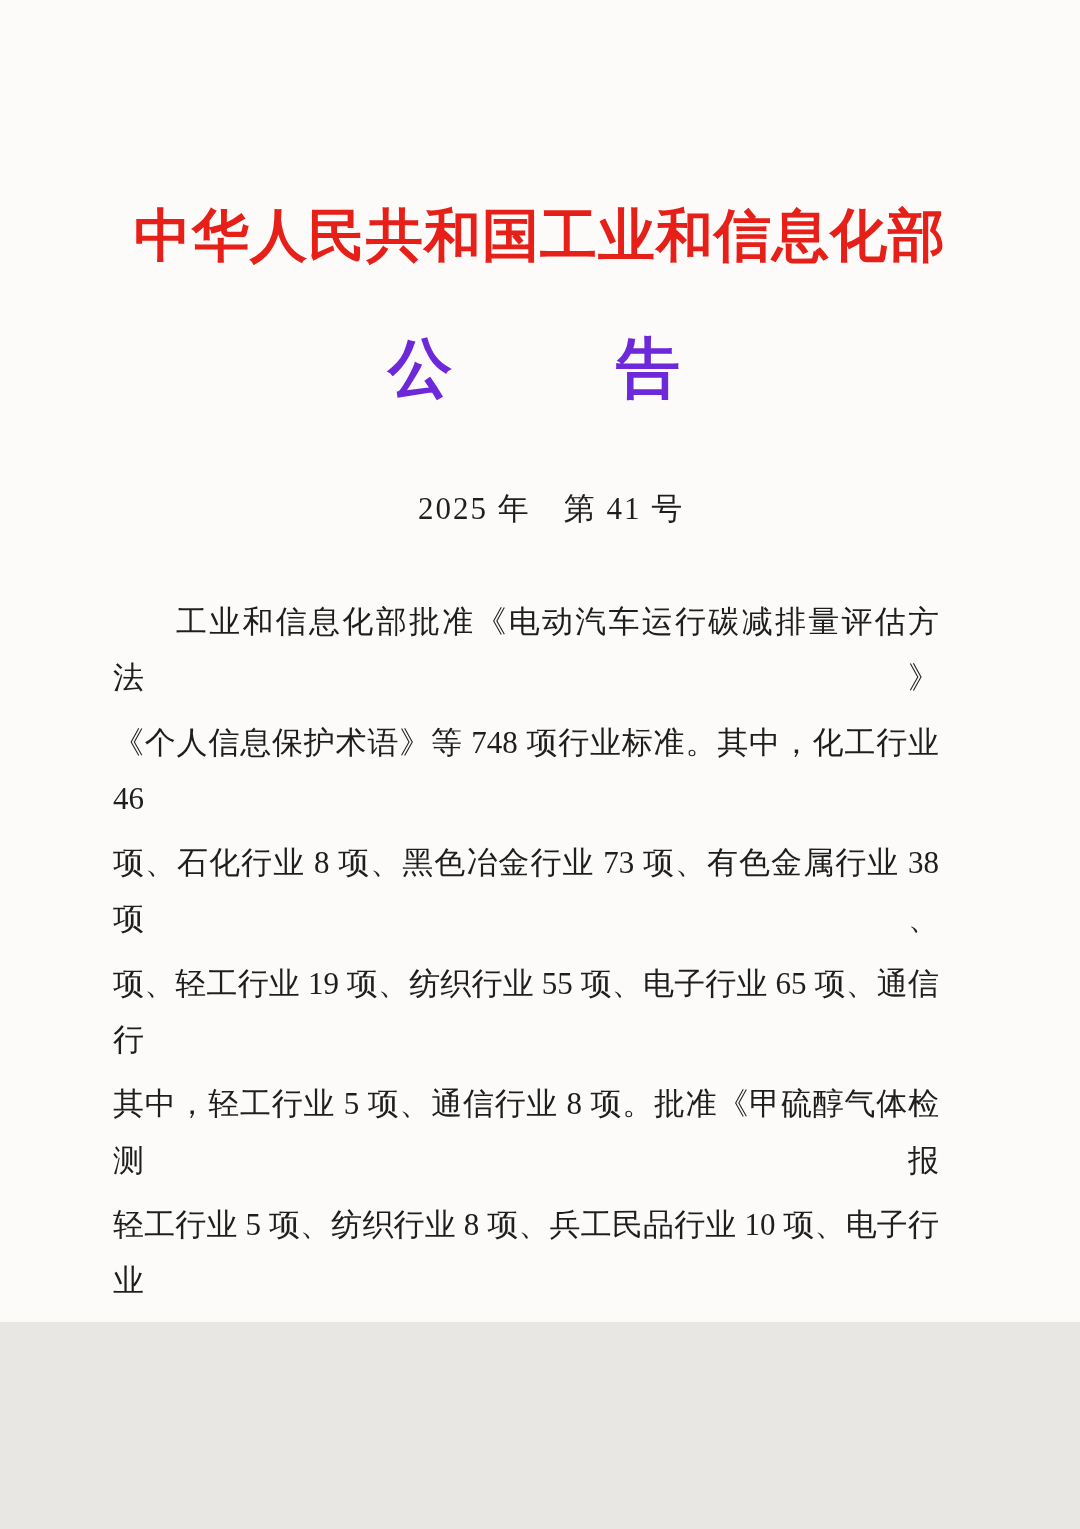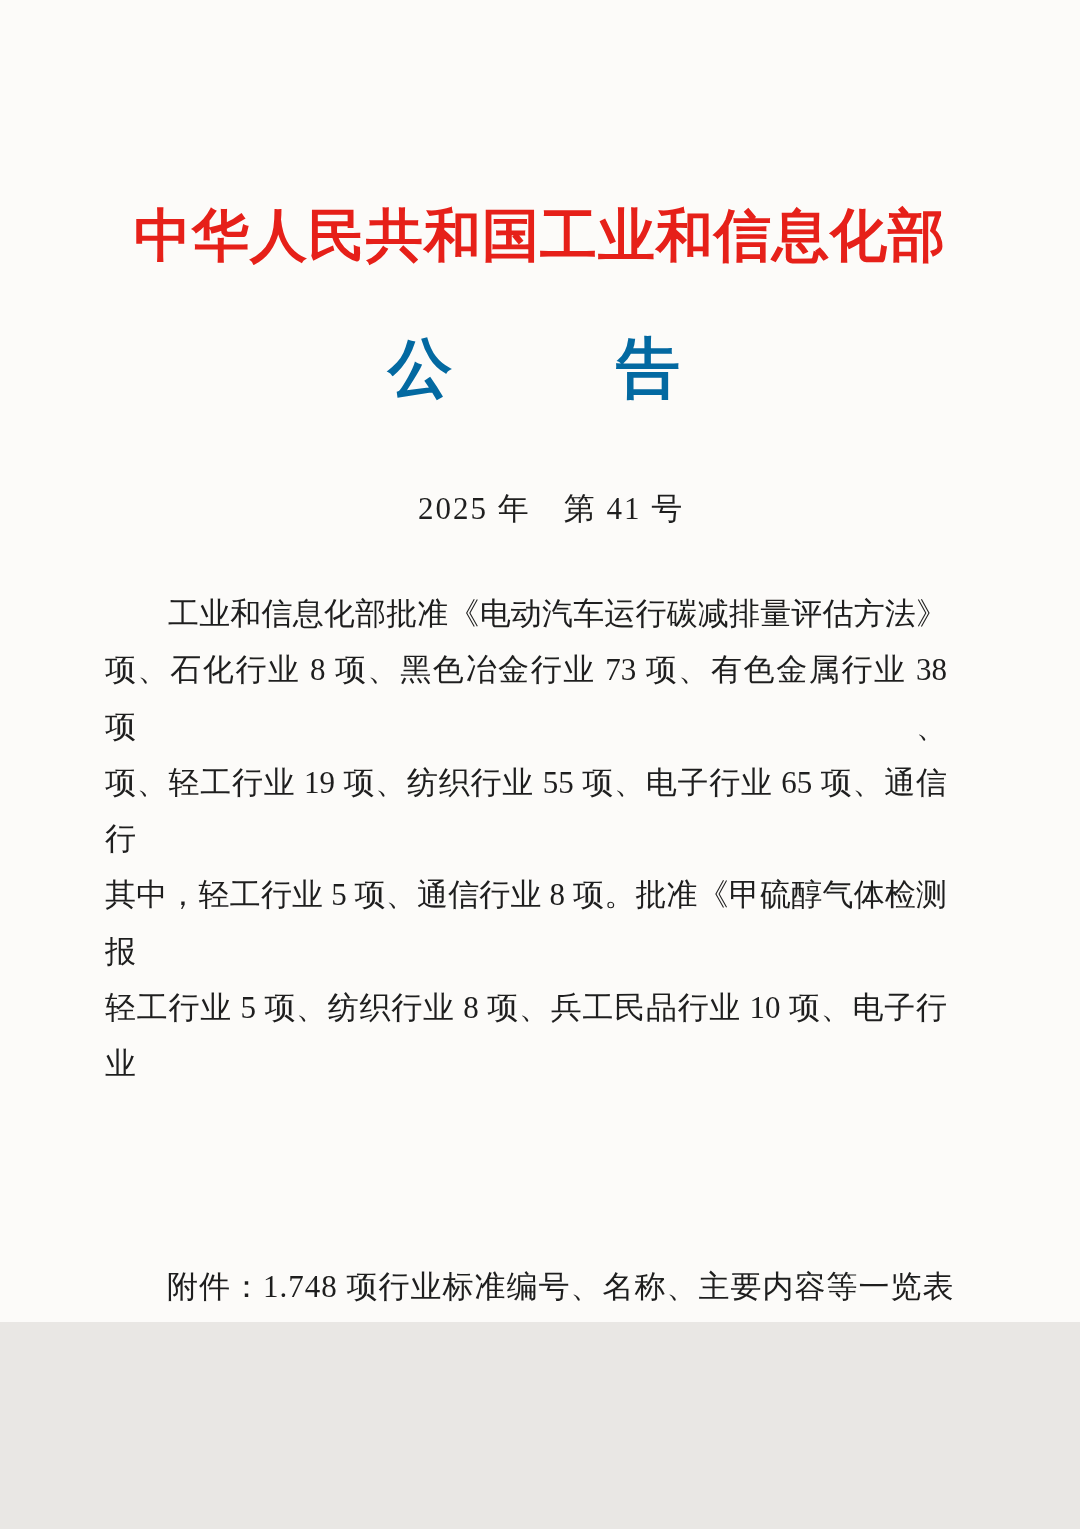--- a/index.html
+++ b/index.html
@@ -35,21 +35,21 @@
     position: absolute;
     top: 327px;
     left: 0;
     width: 100%;
     margin: 0;
     text-align: center;
     font-size: 64px;
     line-height: 1.3;
     font-weight: 900;
     letter-spacing: 12px;
-    color: #0369a1;
+    color: #6d28d9;
     white-space: nowrap;
   }
   .doc-number {
     position: absolute;
     top: 488px;
     left: 0;
     width: 100%;
     text-align: center;
     font-size: 31px;
     letter-spacing: 2px;
@@ -59,21 +59,21 @@
   }
   .body-text {
     position: absolute;
     left: 105px;
     top: 586px;
     width: 842px;
     font-size: 31px;
     color: #1e1e1e;
   }
   .body-text .line {
-    margin: 0;
+    margin: 8px;
     line-height: 56.3px;
     text-align: justify;
     text-align-last: justify;
     text-justify: inter-character;
     white-space: normal;
   }
   .body-text .line.first {
     text-indent: 63px;
   }
   .attachments {
@@ -108,27 +108,24 @@
 <div class="page">
 
   <h1 class="ministry-title">中华人民共和国工业和信息化部</h1>
 
   <h2 class="announce-title">公　　告</h2>
 
   <div class="doc-number">2025 年　第 41 号</div>
 
   <div class="body-text">
     <p class="line first">工业和信息化部批准《电动汽车运行碳减排量评估方法》</p>
+    <p class="line">《个人信息保护术语》等 748 项行业标准。其中，化工行业 46</p>
     <p class="line">项、石化行业 8 项、黑色冶金行业 73 项、有色金属行业 38 项、</p>
     <p class="line">项、轻工行业 19 项、纺织行业 55 项、电子行业 65 项、通信行</p>
     <p class="line">其中，轻工行业 5 项、通信行业 8 项。批准《甲硫醇气体检测报</p>
     <p class="line">轻工行业 5 项、纺织行业 8 项、兵工民品行业 10 项、电子行业</p>
 
   </div>
 
-  <div class="attachments">
-    <p class="att-line">附件：1.748 项行业标准编号、名称、主要内容等一览表</p>
-    <p class="att-line indent2">2.10 项行业标准外文版名称及主要内容等一览表</p>
-  </div>
 
   <div class="page-number">— 1 —</div>
 
 </div>
 
 </body></html>

